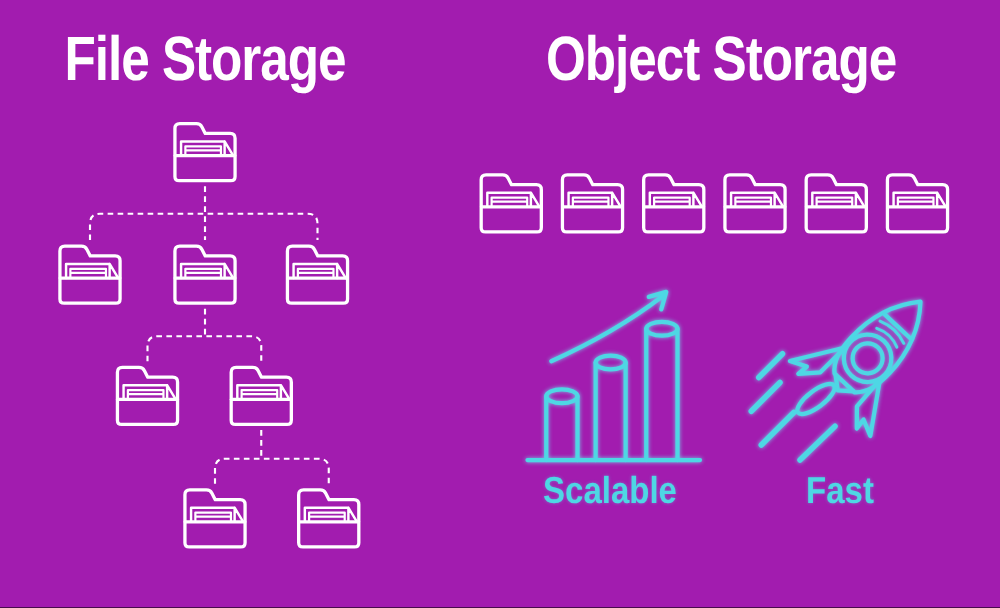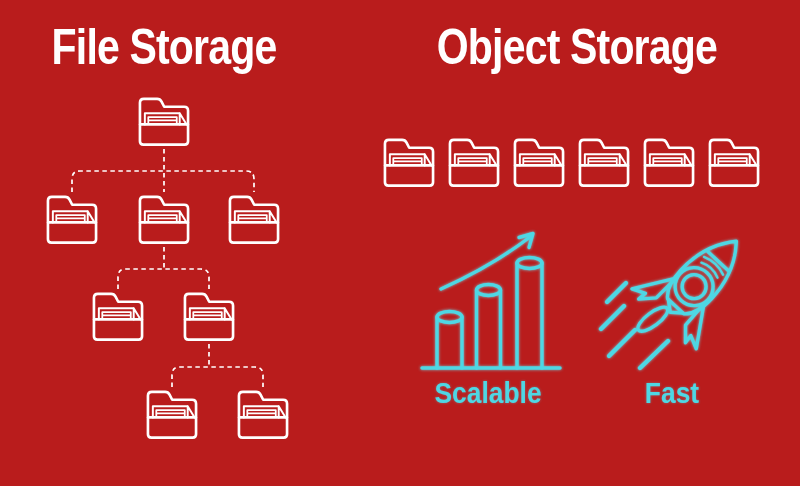--- a/index.html
+++ b/index.html
@@ -1,16 +1,16 @@
 <!DOCTYPE html>
 <html><head>
 <meta charset="utf-8">
 <style>
   html,body{margin:0;padding:0;background:#000;}
-  .canvas{position:relative;width:800px;height:486px;background:#b91c1c;overflow:hidden;
+  .canvas{position:relative;width:800px;height:486px;background:#a21caf;overflow:hidden;
           font-family:"Liberation Sans", sans-serif;}
   .title{position:absolute;top:20px;color:#fff;font-size:50px;font-weight:700;
          letter-spacing:-1px;text-align:center;white-space:nowrap;
          transform:scaleX(0.82);transform-origin:center;line-height:1.1;}
   .title.left{left:4px;width:320px;}
   .title.right{left:408px;width:320px;}
   .feature-label{position:absolute;top:376px;width:160px;text-align:center;
          color:#4ED7E4;font-size:30px;font-weight:700;letter-spacing:0px;
          transform:scaleX(0.88);transform-origin:center;
          text-shadow:0 0 3px rgba(90,220,235,0.45);}

